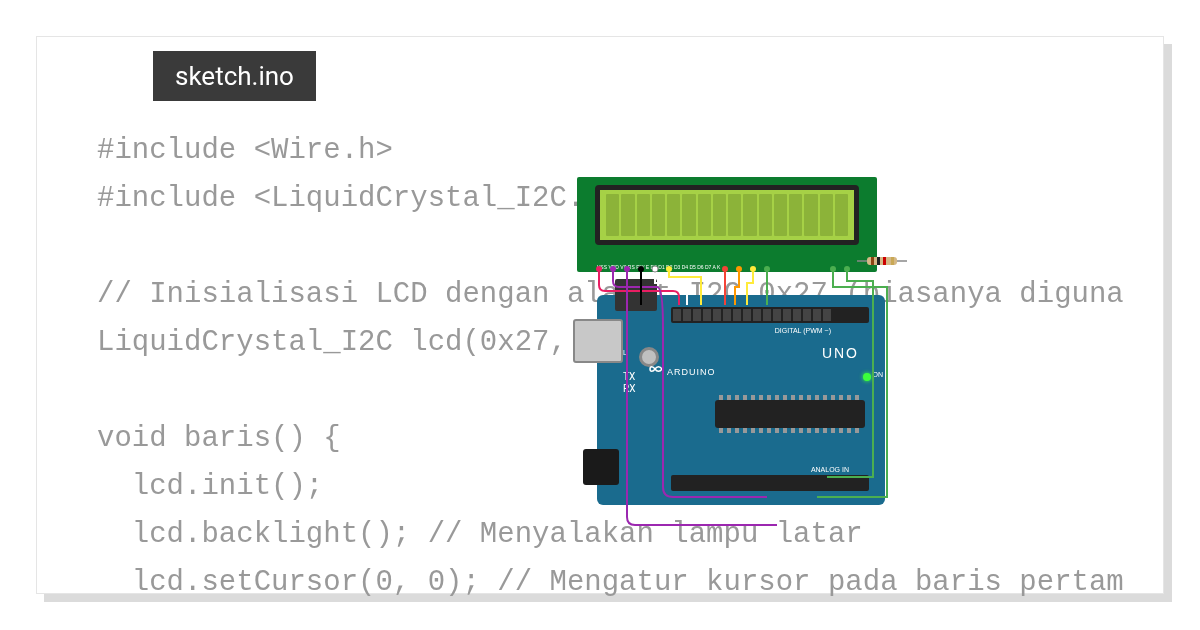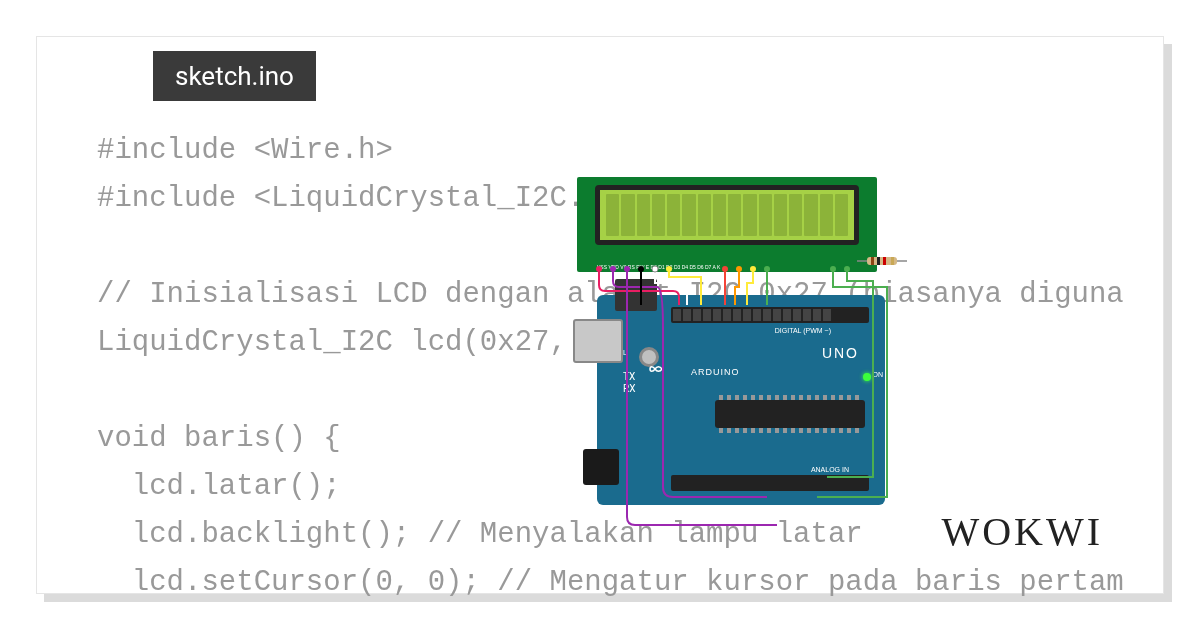--- a/index.html
+++ b/index.html
@@ -186,21 +186,21 @@
       border-radius: 50%;
       border: 3px solid #888;
     }
     .arduino-label {
       position: absolute;
       color: #fff;
       font-size: 11px;
       font-family: sans-serif;
     }
     .arduino-uno { right: 26px; top: 50px; font-size: 14px; letter-spacing: 2px; }
-    .arduino-name { left: 70px; top: 72px; font-size: 9px; letter-spacing: 1px; margin-left: 24px; }
+    .arduino-name { left: 70px; top: 72px; font-size: 9px; letter-spacing: 1px; }
     .arduino-logo {
       position: absolute;
       left: 48px; top: 68px;
       width: 22px; height: 12px;
     }
     .arduino-on {
       position: absolute;
       right: 14px; top: 78px;
       width: 8px; height: 8px;
       background: #3cff3c;
@@ -238,21 +238,21 @@
     <span>sketch.ino</span>
   </div>
 
   <div class="code-area"><span>#include &lt;Wire.h&gt;</span>
 <span>#include &lt;LiquidCrystal_I2C.h&gt;</span>
 <span></span>
 <span>// Inisialisasi LCD dengan alamat I2C 0x27 (biasanya digunakan)</span>
 <span>LiquidCrystal_I2C lcd(0x27, 16, 2);</span>
 <span></span>
 <span>void baris() {</span>
-<span>  lcd.latar();</span>
+<span>  lcd.init();</span>
 <span>  lcd.backlight(); // Menyalakan lampu latar</span>
 <span>  lcd.setCursor(0, 0); // Mengatur kursor pada baris pertama</span></div>
 
   <div class="diagram">
 
     <div class="lcd-module">
       <div class="lcd-screen">
         <div class="lcd-cell"></div>
           <div class="lcd-cell"></div>
           <div class="lcd-cell"></div>
@@ -347,17 +347,14 @@
       <circle cx="208" cy="92" r="3" fill="#f44336"></circle>
       <circle cx="222" cy="92" r="3" fill="#ff9800"></circle>
       <circle cx="236" cy="92" r="3" fill="#ffeb3b"></circle>
       <circle cx="250" cy="92" r="3" fill="#4caf50"></circle>
       <circle cx="316" cy="92" r="3" fill="#4caf50"></circle>
       <circle cx="330" cy="92" r="3" fill="#4caf50"></circle>
     </svg>
 
   </div>
 
-  <div class="wokwi-logo">
-    <span>WOKWI</span>
-  </div>
 
 </div>
 
 </body></html>

